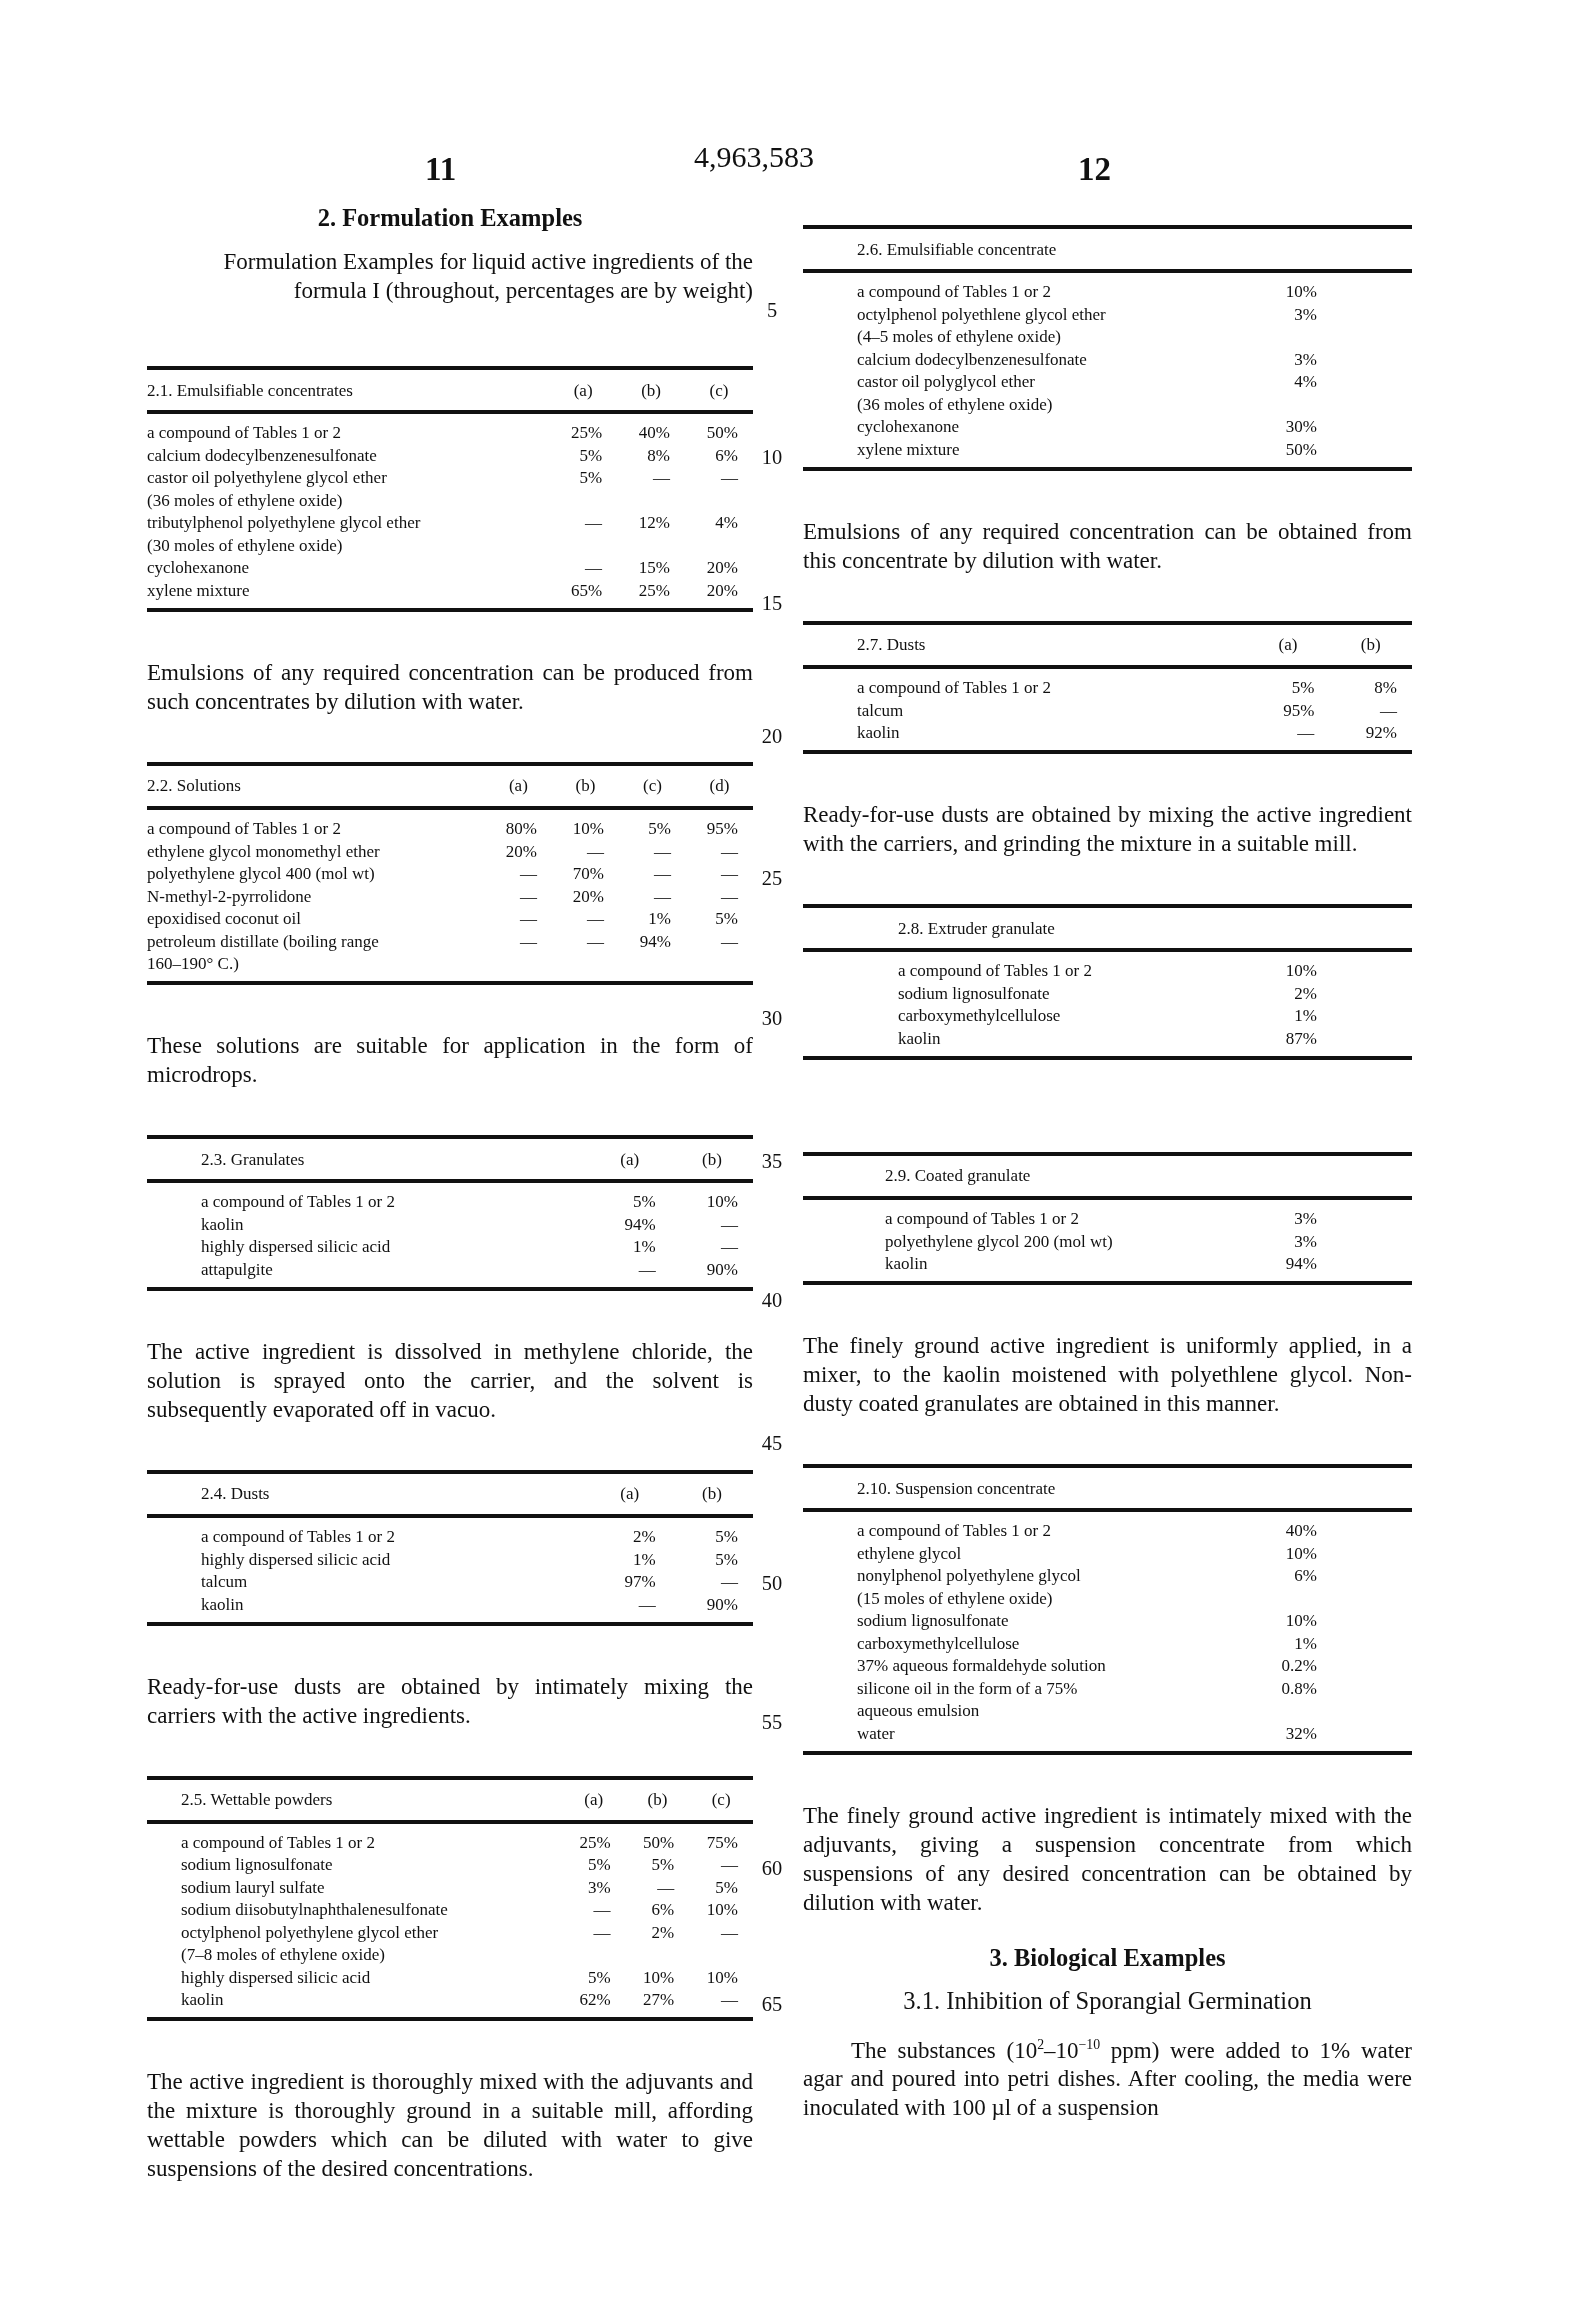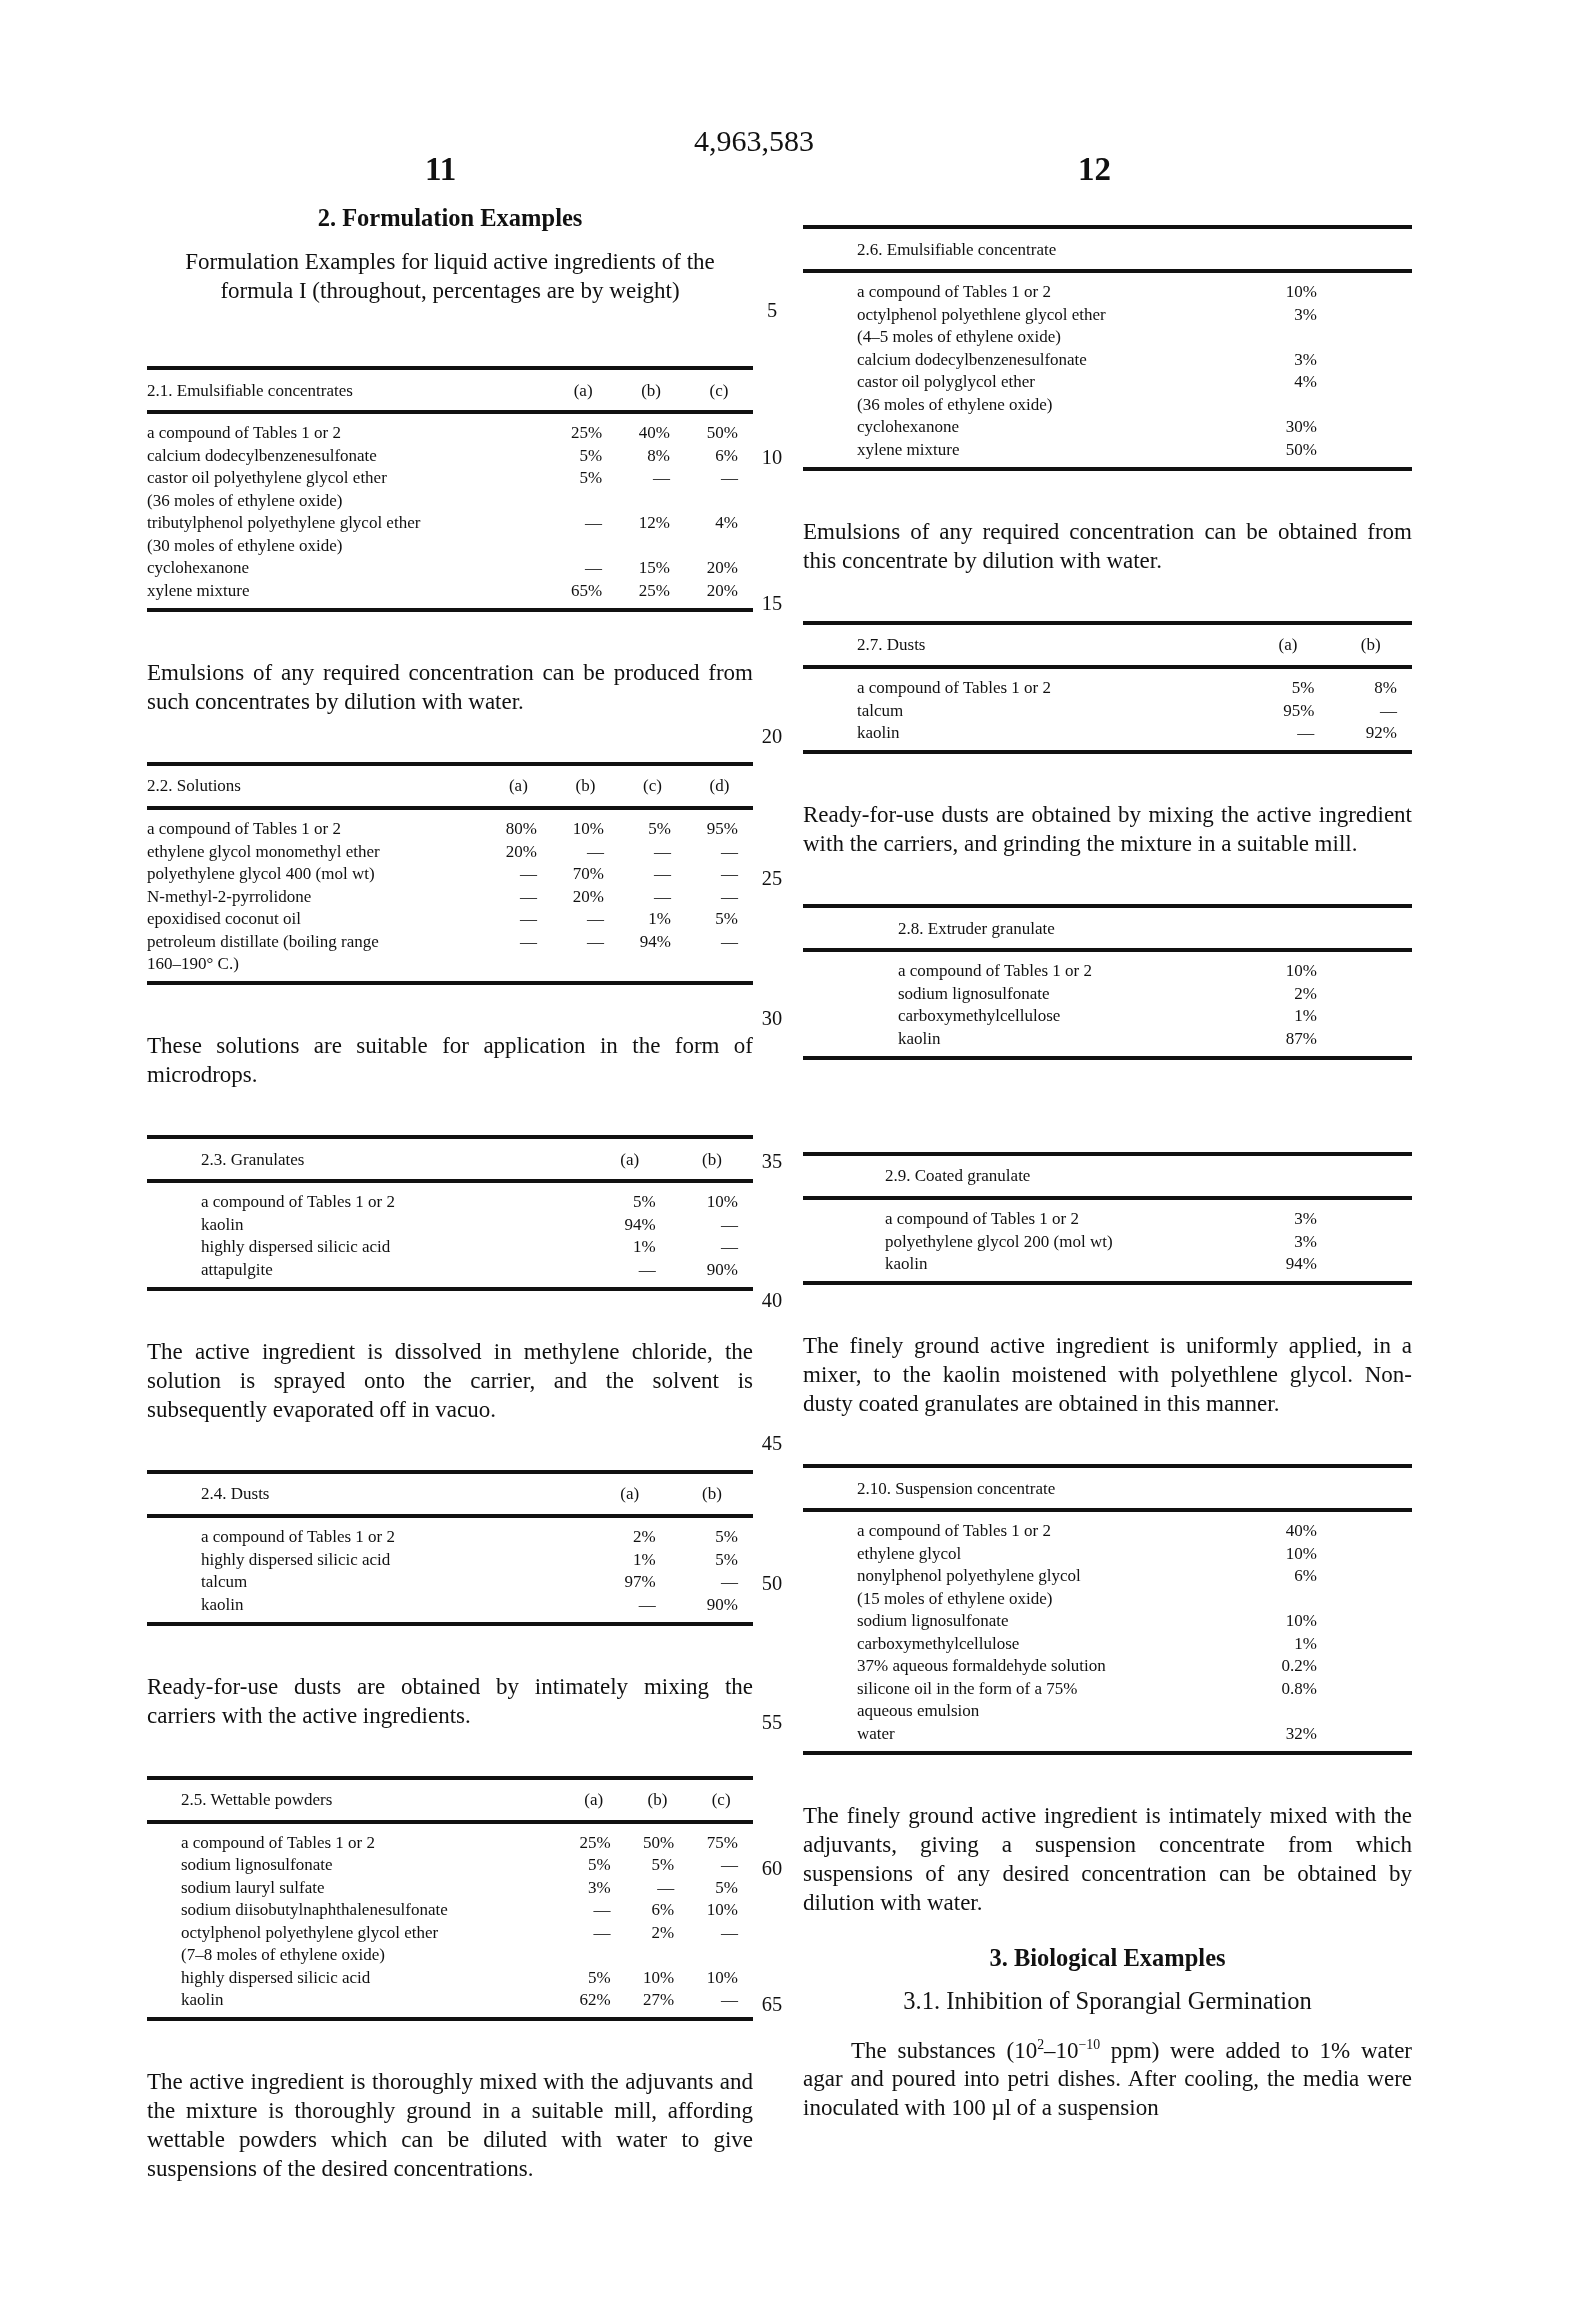--- a/index.html
+++ b/index.html
@@ -1,31 +1,31 @@
 <!DOCTYPE html>
 <html style="font-size:11px"><head>
 <meta charset="utf-8">
 <style>
   html, body { margin: 0; padding: 0; background: #ffffff; }
   body {
     width: 1578px; height: 2319px; position: relative; overflow: hidden;
     font-family: "Liberation Serif", "DejaVu Serif", serif; color: #111;
   }
   .hdr { position: absolute; font-family: "Liberation Serif", serif; }
-  #patent-no { left: 694px; top: 124px; font-size: 30px; }
+  #patent-no { left: 694px; top: 140px; font-size: 30px; }
   #page-left { left: 425px; top: 151px; font-size: 33px; font-weight: bold; }
   #page-right { left: 1078px; top: 151px; font-size: 33px; font-weight: bold; }
 
   .col { position: absolute; top: 204px; width: 606px; }
   #col-left { left: 135px; margin-left: 12px; }
   #col-right { left: 803px; width: 609px; top: 225px; }
 
   .heading { text-align: center; font-size: 24.5px; margin: 0 0 15px 0; }
   .para { font-size: 23px; line-height: 29px; text-align: justify; margin: 0; }
-  .para.intro { text-align: center; }
+  .para.intro { text-align: right; }
   .para.indent { text-indent: 48px; }
 
   table.ftab { width: 100%; border-collapse: collapse; font-size: 17px; line-height: 22.5px; }
   table.ftab thead th { font-weight: normal; text-align: left; padding: 9.5px 0 8.2px 0;
     border-top: 4.1px solid #111; border-bottom: 4.1px solid #111; }
   table.ftab thead th.v { text-align: center; }
   table.ftab tbody tr:first-child td { padding-top: 8.2px; }
   table.ftab tbody tr:last-child td { padding-bottom: 5.4px; border-bottom: 4.1px solid #111; }
   table.ftab td { padding: 0; vertical-align: top; }
   table.ftab td.v { text-align: right; padding-right: 15px; }

